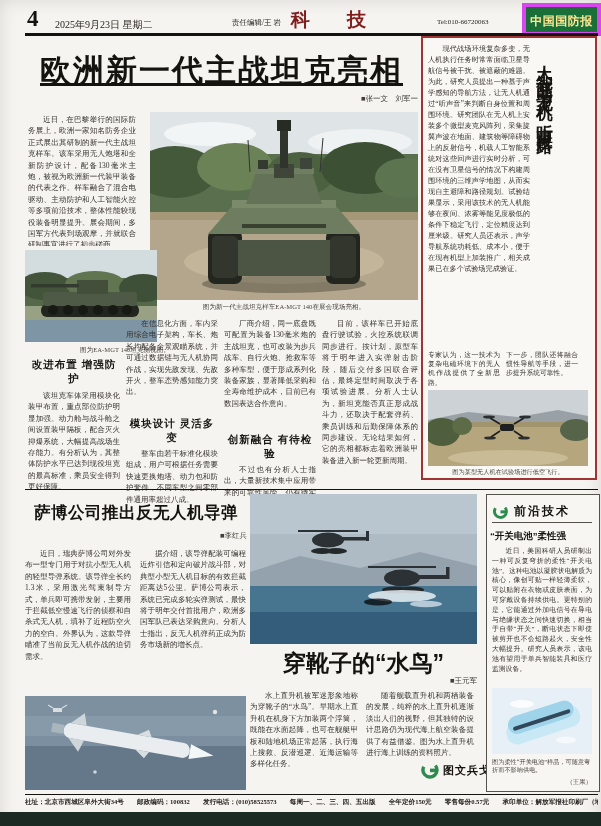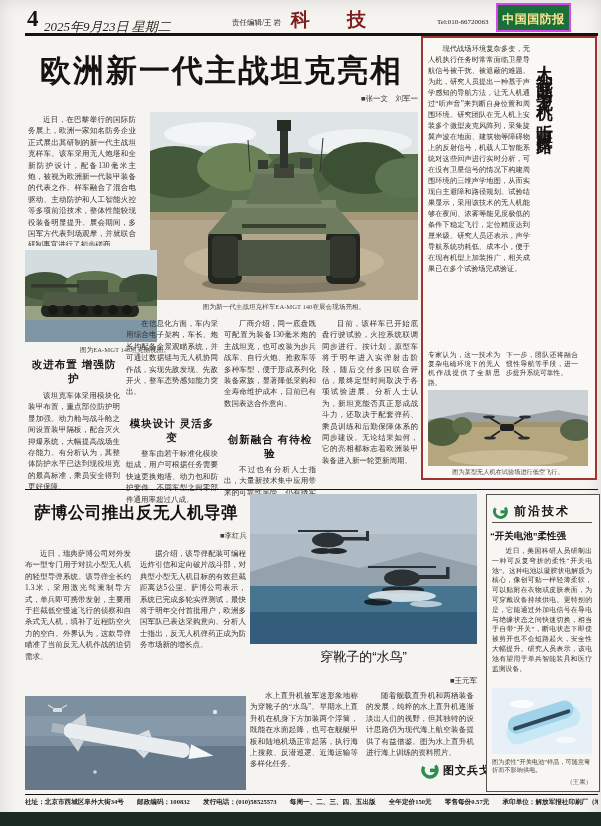--- a/index.html
+++ b/index.html
@@ -21,31 +21,31 @@
   .glogo{display:inline-block;vertical-align:middle;}
   .vert{writing-mode:vertical-rl;}
   .dark-band{background:#1c2a24;}
 </style>
 </head>
 <body>
 
 <div class="paper">
 
   <div class="abs song" style="left:27px;top:6px;font-size:23px;font-weight:bold;color:#15130f;">4</div>
-  <div class="abs song" style="left:44px;top:18px;font-size:13px;color:#26231f;font-style:italic;">2025年9月23日 星期二</div>
+  <div class="abs song" style="left:55px;top:18px;font-size:10px;color:#26231f;">2025年9月23日 星期二</div>
   <div class="abs song" style="left:232px;top:18px;font-size:7.5px;color:#26231f;">责任编辑/王 岩</div>
   <div class="abs hei" style="left:262px;top:7px;width:120px;text-align:right;font-size:19px;font-weight:700;letter-spacing:16px;color:#7f1d1d;">科 技</div>
   <div class="abs song" style="left:437px;top:18px;font-size:7px;color:#26231f;">Tel:010-66720063</div>
-  <div class="abs" style="left:496px;top:3px;width:71px;height:25px;background:#1a6e38;border:2px solid #d946ef;
+  <div class="abs" style="left:522px;top:3px;width:71px;height:25px;background:#1a6e38;border:4px solid #d946ef;
        text-align:center;line-height:25px;">
     <span class="song" style="font-size:12px;font-weight:bold;color:#ffe793;letter-spacing:.5px;">中国国防报</span>
   </div>
   <div class="abs rule" style="left:25px;top:33px;width:573px;height:2.5px;"></div>
 
-  <div class="abs hei" style="left:25px;top:50px;width:393px;text-align:center;font-size:31px;font-weight:900;letter-spacing:2px;color:#15130f;">欧洲新一代主战坦克亮相</div>
+  <div class="abs hei" style="left:25px;top:50px;width:393px;text-align:center;font-size:31px;font-weight:900;letter-spacing:2px;color:#15130f;text-decoration:underline;">欧洲新一代主战坦克亮相</div>
   <div class="abs byline" style="left:25px;top:94px;width:393px;">■张一文　刘军一</div>
 
   <div class="abs body-text" style="left:28px;top:114px;width:108px;height:132px;">近日，在巴黎举行的国际防务展上，欧洲一家知名防务企业正式展出其研制的新一代主战坦克样车。该车采用无人炮塔和全新防护设计，配备130毫米主炮，被视为欧洲新一代装甲装备的代表之作。样车融合了混合电驱动、主动防护和人工智能火控等多项前沿技术，整体性能较现役装备明显提升。展会期间，多国军方代表到场观摩，并就联合研制事宜进行了初步磋商。</div>
 
   <div class="abs photo" style="left:150px;top:112px;width:268px;height:188px;">
     <svg width="268" height="188" viewBox="0 0 268 188">
       <rect width="268" height="188" fill="#dfe5e6"></rect>
       <ellipse cx="60" cy="22" rx="46" ry="12" fill="#f2f5f5"></ellipse>
       <ellipse cx="210" cy="30" rx="52" ry="13" fill="#eef2f2"></ellipse>
       <rect y="42" width="268" height="60" fill="#5a6f4d"></rect>
@@ -204,21 +204,21 @@
         <rect x="14" y="-3" width="32" height="4" fill="#2c3135"></rect>
         <rect x="44" y="-11" width="3.5" height="12" fill="#2c3135"></rect>
         <ellipse cx="-7" cy="12" rx="13" ry="3.4" fill="#23282b"></ellipse>
         <ellipse cx="9" cy="12" rx="13" ry="3.4" fill="#23282b"></ellipse>
       </g>
       <ellipse cx="152" cy="102" rx="34" ry="6" fill="#e8f0f4" opacity=".85"></ellipse>
       <ellipse cx="128" cy="108" rx="14" ry="3.4" fill="#dcе9ef" opacity=".7"></ellipse>
       <ellipse cx="176" cy="110" rx="16" ry="3.2" fill="#e4eef3" opacity=".7"></ellipse>
     </svg>
   </div>
-  <div class="abs hei" style="left:250px;top:648px;width:227px;text-align:center;font-size:13px;font-weight:400;color:#15130f;">穿靴子的“水鸟”</div>
+  <div class="abs hei" style="left:250px;top:648px;width:227px;text-align:center;font-size:23px;font-weight:700;color:#15130f;">穿靴子的“水鸟”</div>
   <div class="abs byline" style="left:250px;top:676px;width:227px;">■王元军</div>
   <div class="abs body-text" style="left:250px;top:690px;width:108px;height:100px;">水上直升机被军迷形象地称为穿靴子的“水鸟”。早期水上直升机在机身下方加装两个浮筒，既能在水面起降，也可在舰艇甲板和陆地机场正常起落，执行海上搜救、反潜巡逻、近海运输等多样化任务。</div>
   <div class="abs body-text" style="left:366px;top:690px;width:108px;height:100px;">随着舰载直升机和两栖装备的发展，纯粹的水上直升机逐渐淡出人们的视野，但其独特的设计思路仍为现代海上航空装备提供了有益借鉴。图为水上直升机进行海上训练的资料照片。</div>
 
   <div class="abs" style="left:420px;top:756px;width:72px;height:28px;background:#f6f4f0;display:flex;align-items:center;">
     <svg class="glogo" width="20" height="20" viewBox="0 0 20 20">
       <circle cx="10" cy="10" r="7" fill="none" stroke="#2e8b4f" stroke-width="3.4" stroke-dasharray="30 14" transform="rotate(-40 10 10)"></circle>
       <rect x="10" y="8.6" width="7.5" height="3.6" fill="#2e8b4f"></rect>
     </svg>
     <span class="hei" style="font-size:11px;font-weight:900;color:#15130f;margin-left:3px;letter-spacing:1px;">图文兵戈</span>

